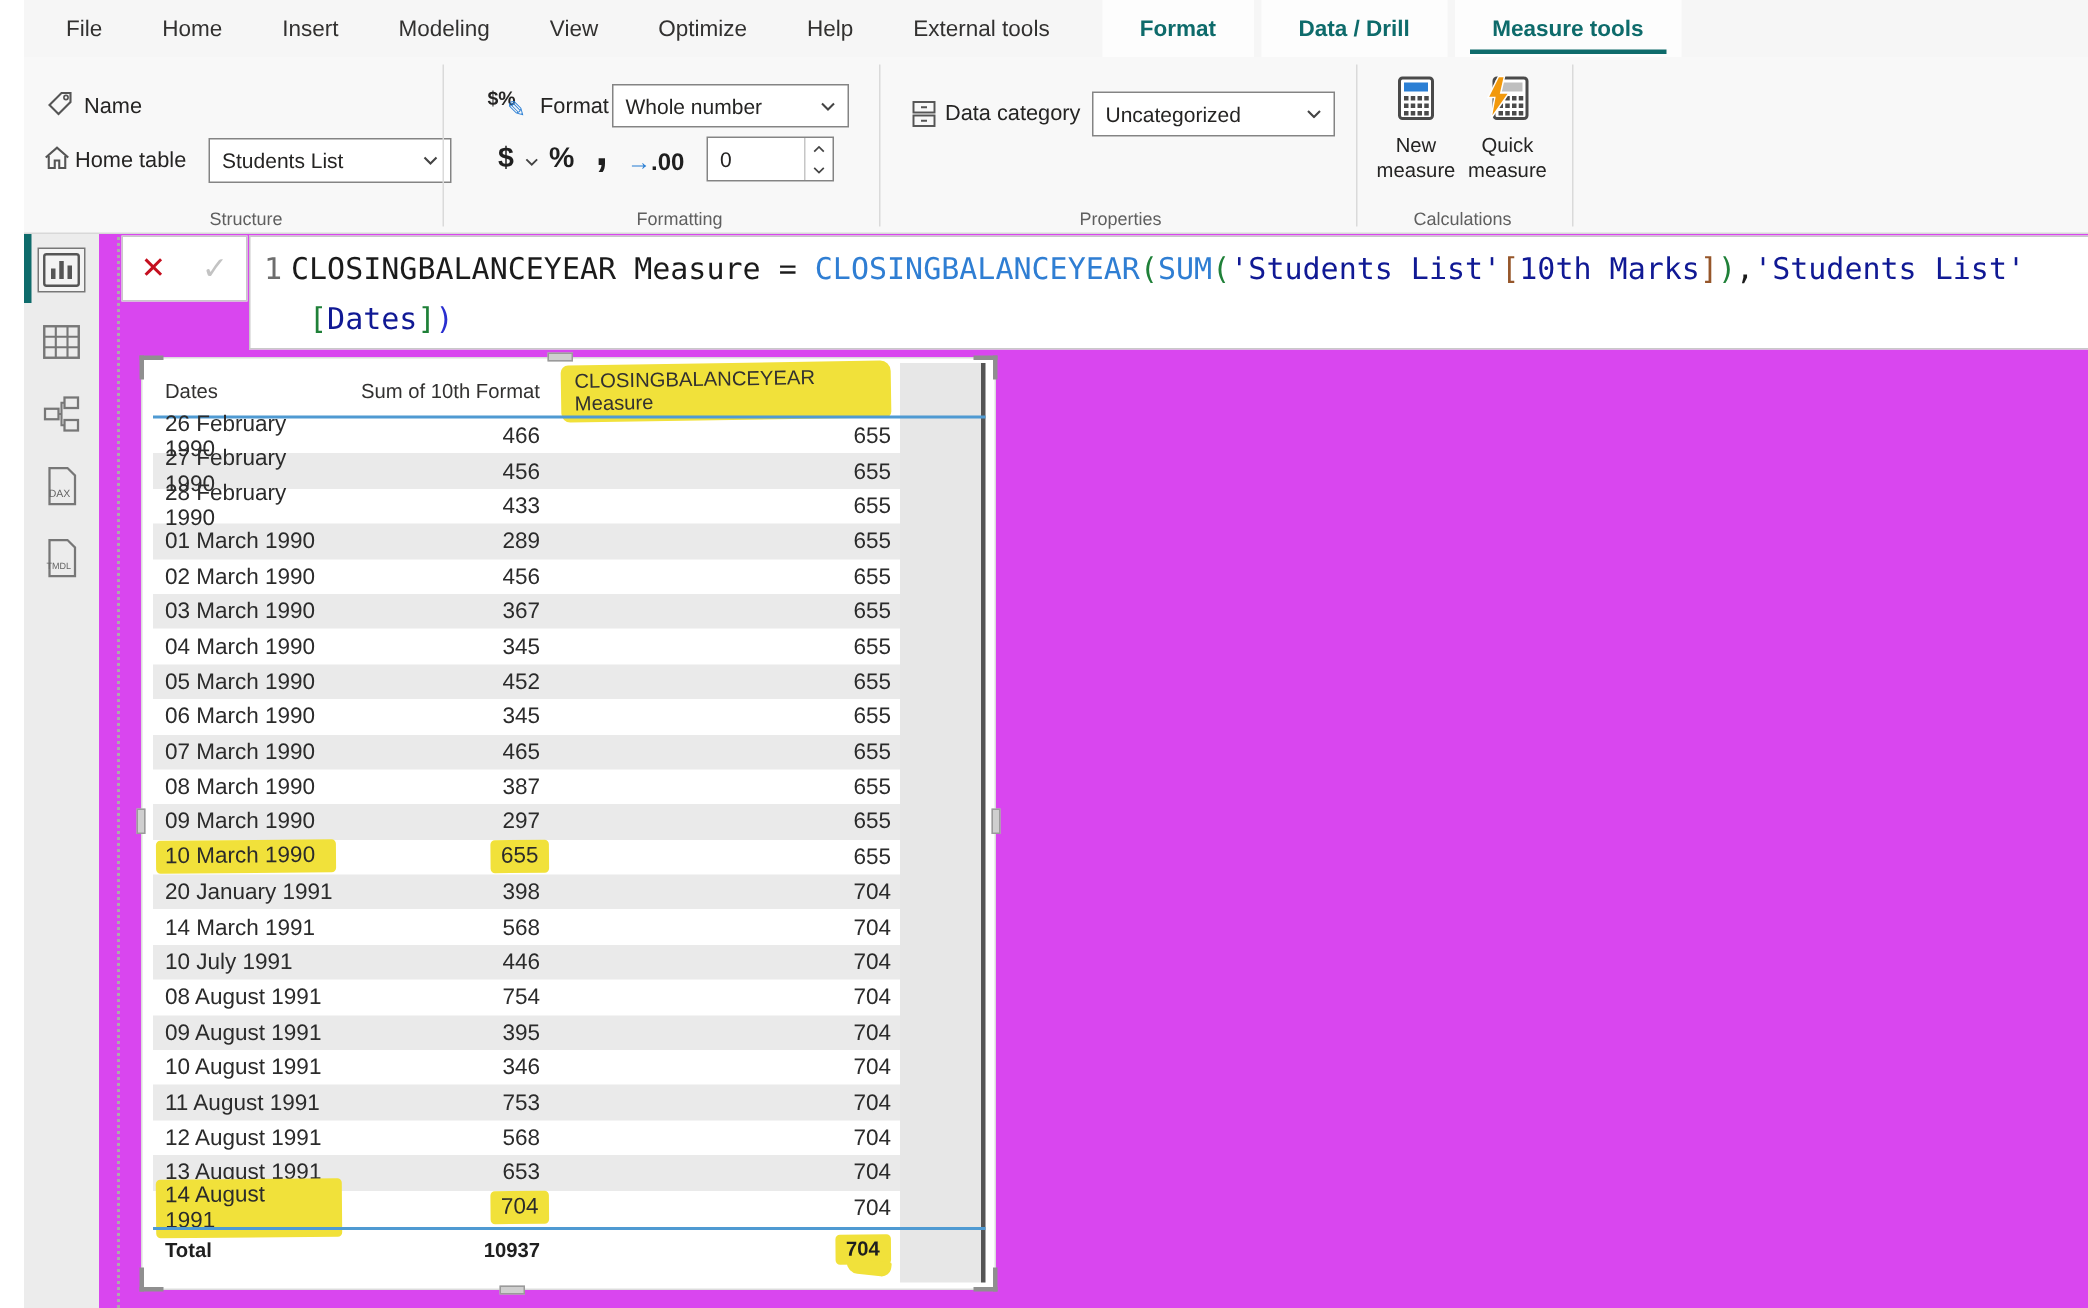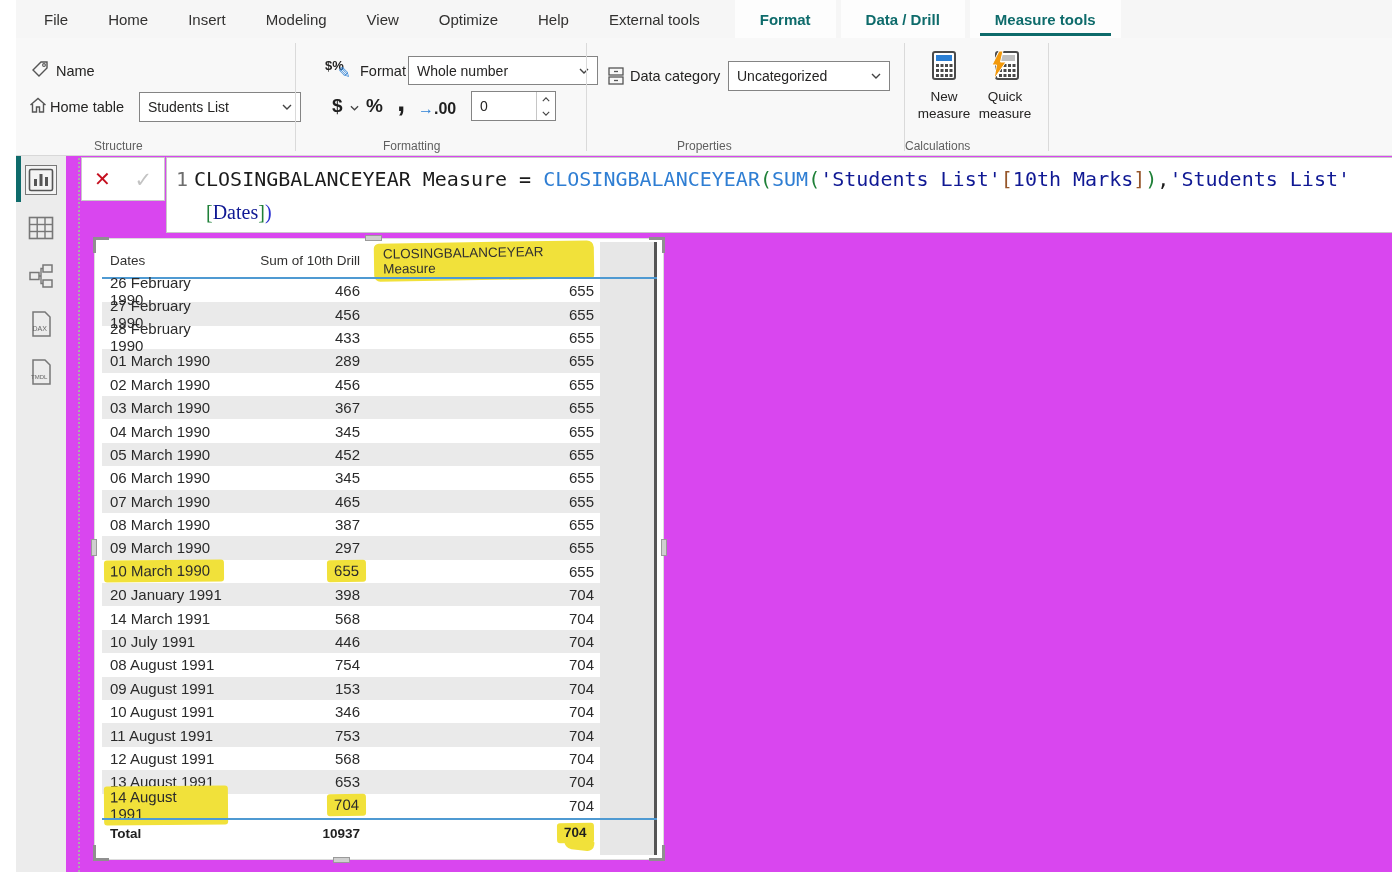--- a/index.html
+++ b/index.html
@@ -12,31 +12,31 @@
   .menu-item{padding:0 20px;font-size:15px;color:#323130;display:flex;align-items:center;cursor:default;}
   #menu-ctx{display:flex;margin-left:10px;}
   .ctx-tab{background:#fdfdfd;color:#0e6b6b;font-weight:700;font-size:15px;padding:0 25px;
            margin-left:5px;display:flex;align-items:center;position:relative;}
   .ctx-tab.active::after{content:"";position:absolute;left:10px;right:10px;bottom:2px;height:3px;background:#0e6b6b;}
 
   
   #ribbon{position:absolute;left:0;top:38px;width:1392px;height:118px;background:#f8f8f8;border-bottom:1px solid #d8d8d8;box-sizing:border-box;}
   .rsep{position:absolute;top:5px;height:108px;width:1px;background:#dadada;}
   #sep1{left:279px}#sep2{left:570px}#sep3{left:888px}#sep4{left:1032px}
-  .glabel{position:absolute;bottom:2px;font-size:12px;color:#5f5f5f;width:140px;}
+  .glabel{position:absolute;bottom:2px;font-size:12px;color:#5f5f5f;text-align:center;width:140px;}
   #gl-structure{left:78px}#gl-formatting{left:367px}#gl-properties{left:661px}#gl-calculations{left:889px}
   .rlabel{position:absolute;font-size:14.5px;color:#252423;}
   .rinput{position:absolute;background:#fff;border:1px solid #848484;font-size:14px;display:flex;
           align-items:center;padding:0 8px;box-sizing:border-box;color:#252423;}
   .rinput .chev{margin-left:auto;}
   .ricon{position:absolute;}
   svg{display:block}
   #name-input{left:123px;top:18px;width:162px;height:30px;}
   #home-table-select{left:123px;top:54px;width:162px;height:30px;gap:28px;}
-  #format-select{left:392px;top:18px;width:190px;height:29px;}
+  #format-select{left:392px;top:18px;width:158px;height:29px;}
   #decimal-input{left:455px;top:53px;width:85px;height:30px;padding-right:0;}
   #dc-select{left:712px;top:23px;width:162px;height:30px;}
   #lbl-name{left:40px;top:25px;}
   #lbl-hometable{left:34px;top:61px;}
   #lbl-format{left:344px;top:25px;}
   #lbl-datacat{left:614px;top:30px;}
   #icon-tag{left:15px;top:21px;}
   #icon-home{left:12px;top:57px;}
   #icon-fmt{left:309px;top:20px;width:30px;height:26px;font-weight:700;font-size:13px;}
   #icon-fmt .pencil{position:absolute;left:13px;top:6px;color:#2b7fd4;font-size:15px;transform:rotate(0deg);}
@@ -66,21 +66,21 @@
   #dotline{position:absolute;left:62px;top:158px;height:714px;width:0;border-left:2px dotted #ababab;}
   #fx-buttons{position:absolute;left:65px;top:157px;width:84px;height:44px;background:#fff;border:1px solid #c9c9c9;
               box-sizing:border-box;display:flex;align-items:center;justify-content:space-around;}
   #fx-cancel{color:#c50f1f;font-size:20px;line-height:1;}
   #fx-accept{color:#c3c3c3;font-size:21px;line-height:1;}
   #fx-editor{position:absolute;left:150px;top:157px;width:1242px;height:76px;background:#fff;
              border:1px solid #c9c9c9;border-right:none;box-sizing:border-box;}
   #line-no{position:absolute;left:9px;top:5px;font-family:"DejaVu Sans Mono",monospace;font-size:20px;line-height:33px;color:#6d6d6d;}
   #code-lines{position:absolute;left:27px;top:5px;}
   .code-line{font-family:"DejaVu Sans Mono",monospace;font-size:20px;line-height:33px;white-space:pre;}
-  .code-line:nth-child(2){padding-left:12px;font-family:Liberation Serif, serif;}
+  .code-line:nth-child(2){padding-left:12px;}
   .tok-k{color:#1b1b1b}.tok-fn{color:#2f7ed3}.tok-str{color:#101994}
   .tok-brb{color:#96562a}.tok-brg{color:#1f8038}.tok-p{color:#1f8038}.tok-pb{color:#2a2fd0}
 
   
   #visual{position:absolute;left:78px;top:238px;width:568px;height:620px;background:#fff;border:1px solid #dcdcdc;box-sizing:content-box;}
   #filler{position:absolute;left:505px;top:3px;width:54px;height:613px;background:#e7e7e7;}
   #vscroll{position:absolute;left:559px;top:3px;width:3px;height:613px;background:#555;}
   #thead{position:absolute;left:7px;top:5px;width:498px;height:33px;display:flex;align-items:center;font-size:13.5px;color:#323130;}
   .hline{position:absolute;left:7px;width:555px;height:2px;background:#4f9ad2;}
   #hline-head{top:38px;}
@@ -336,21 +336,21 @@
         <div class="code-line"><span class="tok-k">CLOSINGBALANCEYEAR Measure = </span><span class="tok-fn">CLOSINGBALANCEYEAR</span><span class="tok-p">(</span><span class="tok-fn">SUM</span><span class="tok-p">(</span><span class="tok-str">'Students List'</span><span class="tok-brb">[</span><span class="tok-str">10th Marks</span><span class="tok-brb">]</span><span class="tok-p">)</span><span class="tok-k">,</span><span class="tok-str">'Students List'</span></div>
         <div class="code-line"><span class="tok-brg">[</span><span class="tok-str">Dates</span><span class="tok-brg">]</span><span class="tok-pb">)</span></div>
       </div>
   </div>
 
   <div id="visual">
     <div id="filler"></div>
     <div id="vscroll"></div>
     <div id="thead">
         <div class="th c1">Dates</div>
-        <div class="th c2">Sum of 10th Drill</div>
+        <div class="th c2">Sum of 10th Format</div>
         <div class="th c3"><span class="mark">CLOSINGBALANCEYEAR Measure</span></div>
       </div>
     <div class="hline" id="hline-head"></div>
     <div id="tbody">
         <div class="trow">
           <div class="c1">26 February 1990</div>
           <div class="c2">466</div>
           <div class="c3">655</div>
         </div>
         <div class="trow alt">
@@ -428,21 +428,21 @@
           <div class="c2">446</div>
           <div class="c3">704</div>
         </div>
         <div class="trow">
           <div class="c1">08 August 1991</div>
           <div class="c2">754</div>
           <div class="c3">704</div>
         </div>
         <div class="trow alt">
           <div class="c1">09 August 1991</div>
-          <div class="c2">153</div>
+          <div class="c2">395</div>
           <div class="c3">704</div>
         </div>
         <div class="trow">
           <div class="c1">10 August 1991</div>
           <div class="c2">346</div>
           <div class="c3">704</div>
         </div>
         <div class="trow alt">
           <div class="c1">11 August 1991</div>
           <div class="c2">753</div>

